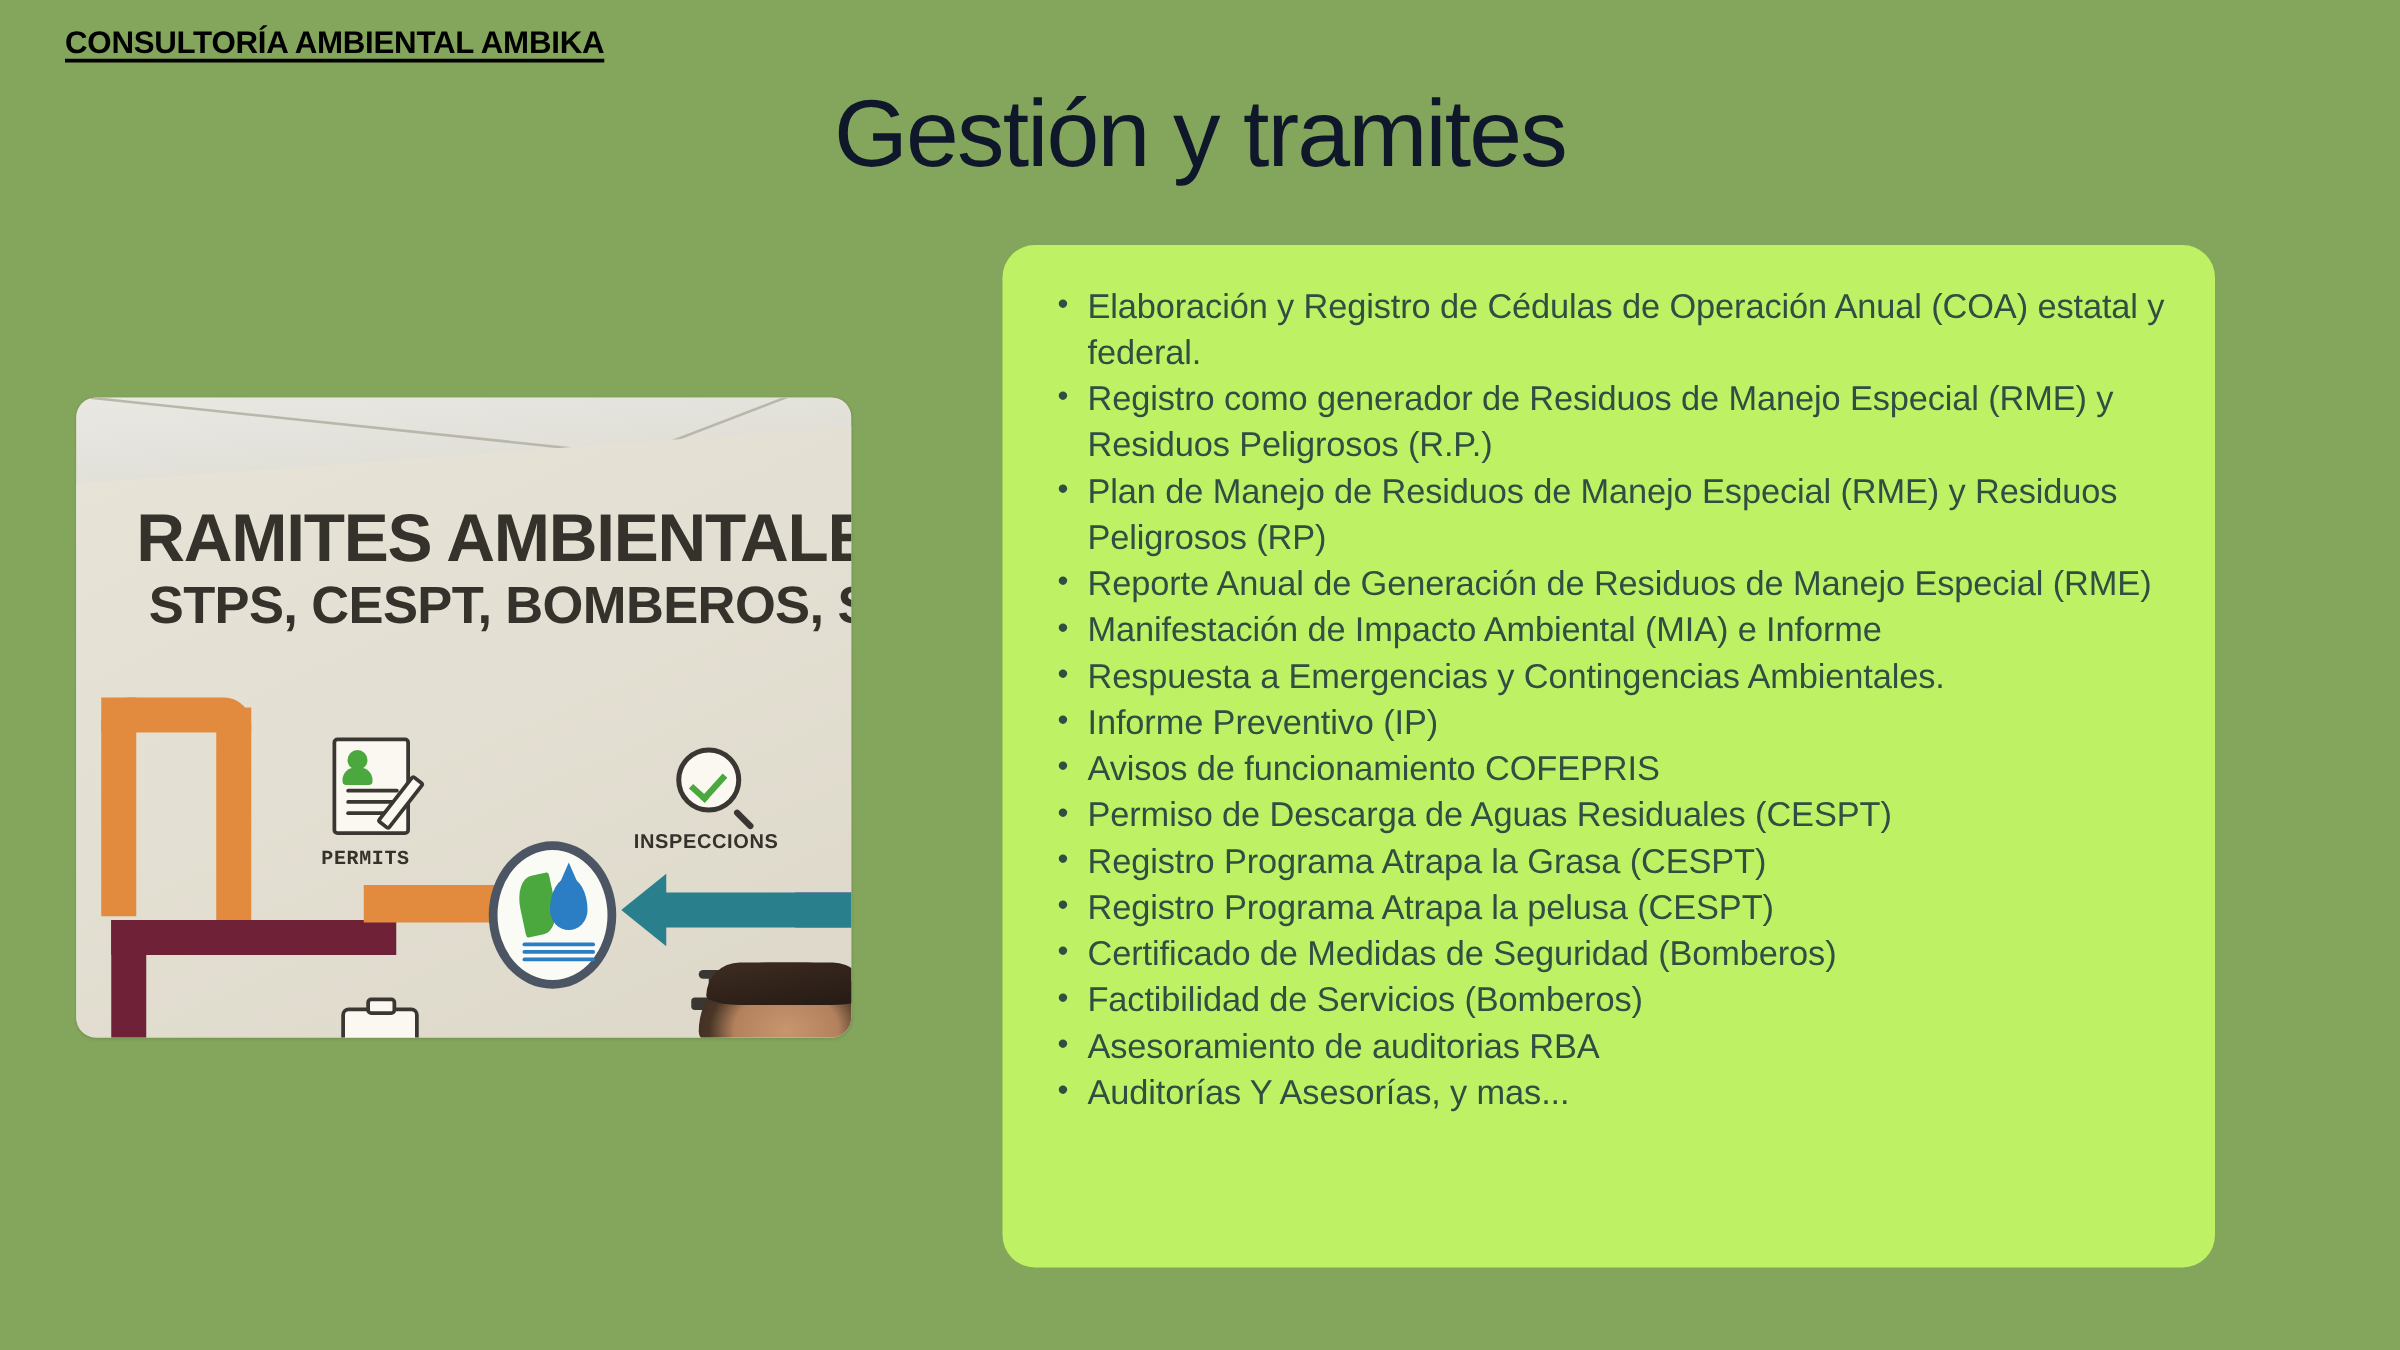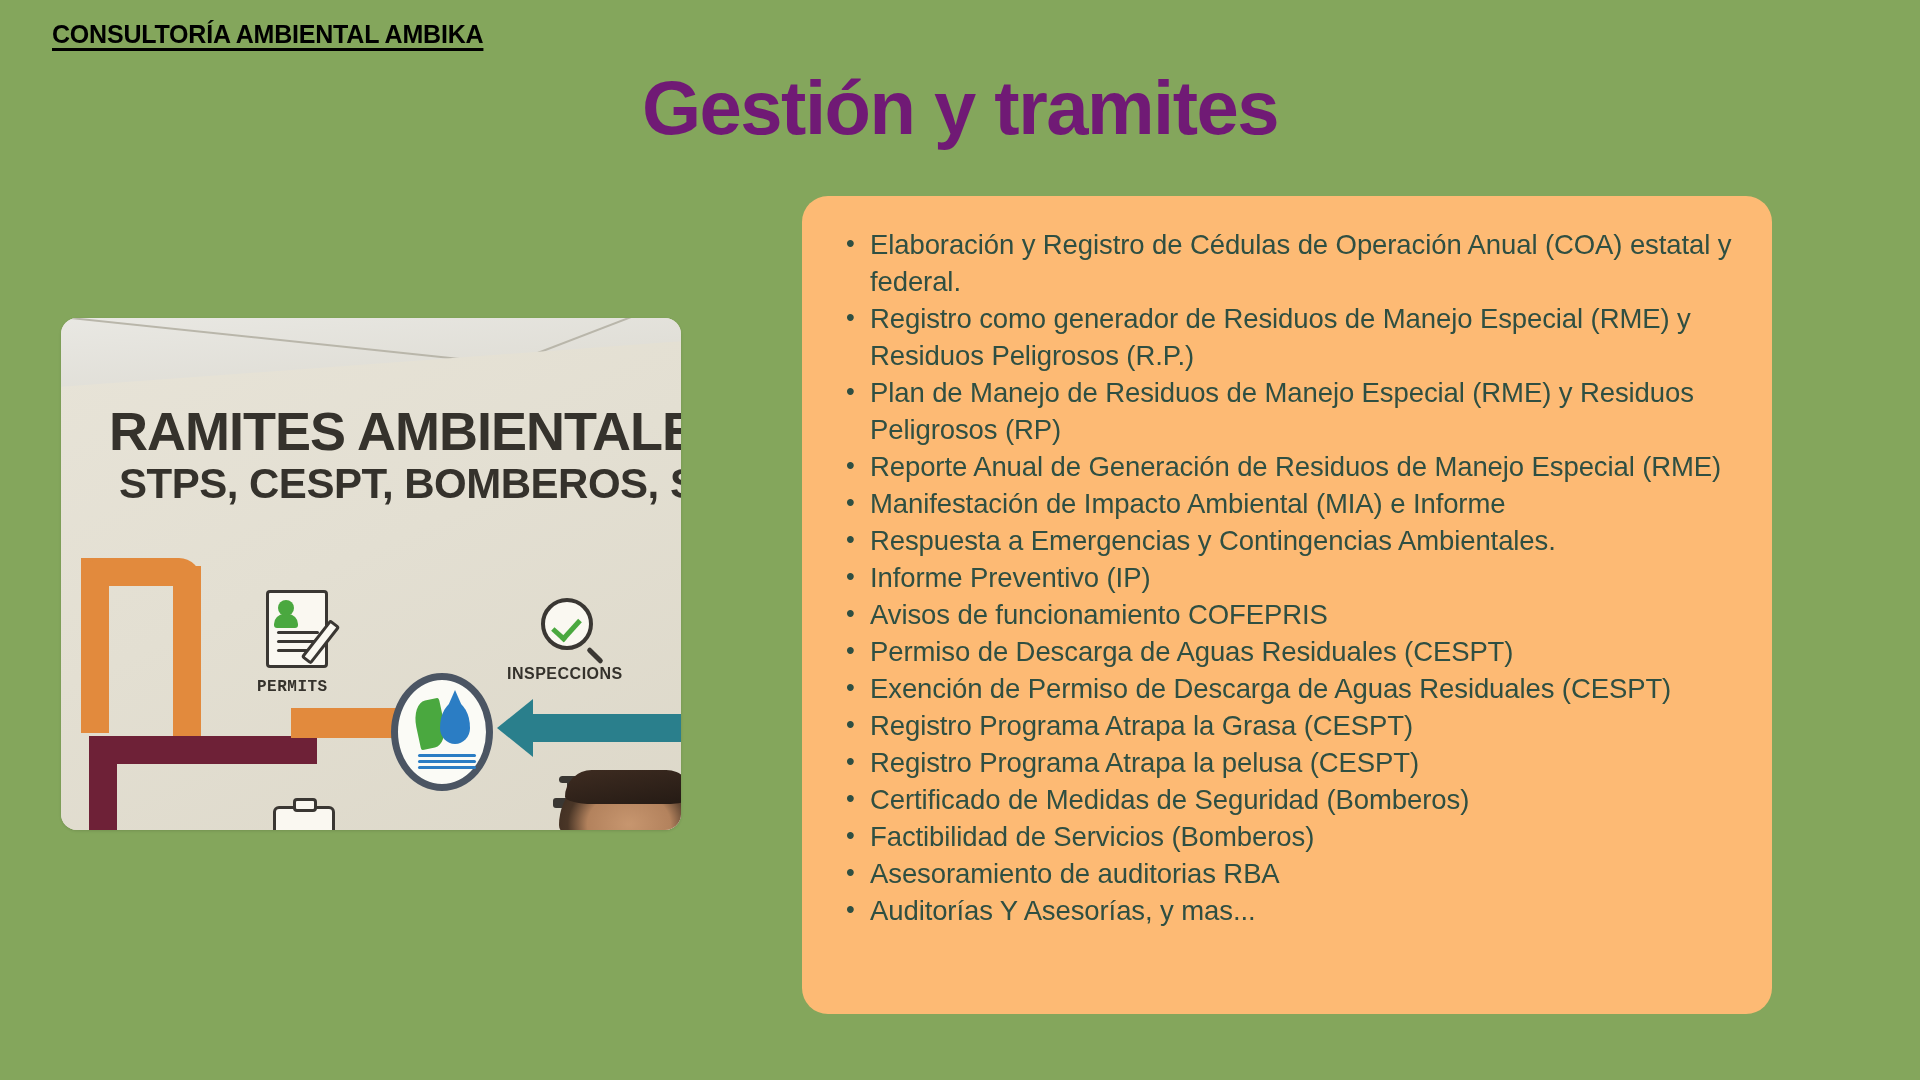--- a/index.html
+++ b/index.html
@@ -31,23 +31,23 @@
   }
 
   
   #slide-title {
     position: absolute;
     left: 0;
     top: 70px;
     width: 1920px;
     text-align: center;
     font-size: 76px;
-    font-weight: bold;
+    font-weight: normal;
     letter-spacing: -1.5px;
-    color: #701a75;
+    color: #0f172a;
     line-height: 1.0;
   }
 
   
   #poster-photo {
     position: absolute;
     left: 61px;
     top: 318px;
     width: 620px;
     height: 512px;
@@ -397,21 +397,21 @@
     border-radius: 62px 62px 50% 50%;
   }
 
   
   #services-card {
     position: absolute;
     left: 802px;
     top: 196px;
     width: 970px;
     height: 818px;
-    background: #fdba74;
+    background: #bef264;
     border-radius: 26px;
     box-sizing: border-box;
     padding: 30px 34px 30px 34px;
   }
   #services-list {
     list-style: none;
     margin: 0;
     padding: 0;
   }
   #services-list li {
@@ -506,21 +506,20 @@
   <ul id="services-list">
       <li>Elaboración y Registro de Cédulas de Operación Anual (COA) estatal y federal.</li>
       <li>Registro como generador de Residuos de Manejo Especial (RME) y Residuos Peligrosos (R.P.)</li>
       <li>Plan de Manejo de Residuos de Manejo Especial (RME) y Residuos Peligrosos (RP)</li>
       <li>Reporte Anual de Generación de Residuos de Manejo Especial (RME)</li>
       <li>Manifestación de Impacto Ambiental (MIA) e Informe</li>
       <li>Respuesta a Emergencias y Contingencias Ambientales.</li>
       <li>Informe Preventivo (IP)</li>
       <li>Avisos de funcionamiento COFEPRIS</li>
       <li>Permiso de Descarga de Aguas Residuales (CESPT)</li>
-      <li>Exención de Permiso de Descarga de Aguas Residuales (CESPT)</li>
       <li>Registro Programa Atrapa la Grasa (CESPT)</li>
       <li>Registro Programa Atrapa la pelusa (CESPT)</li>
       <li>Certificado de Medidas de Seguridad (Bomberos)</li>
       <li>Factibilidad de Servicios (Bomberos)</li>
       <li>Asesoramiento de auditorias RBA</li>
       <li>Auditorías Y Asesorías, y mas...</li>
     </ul>
 </div>
 
 </body></html>

